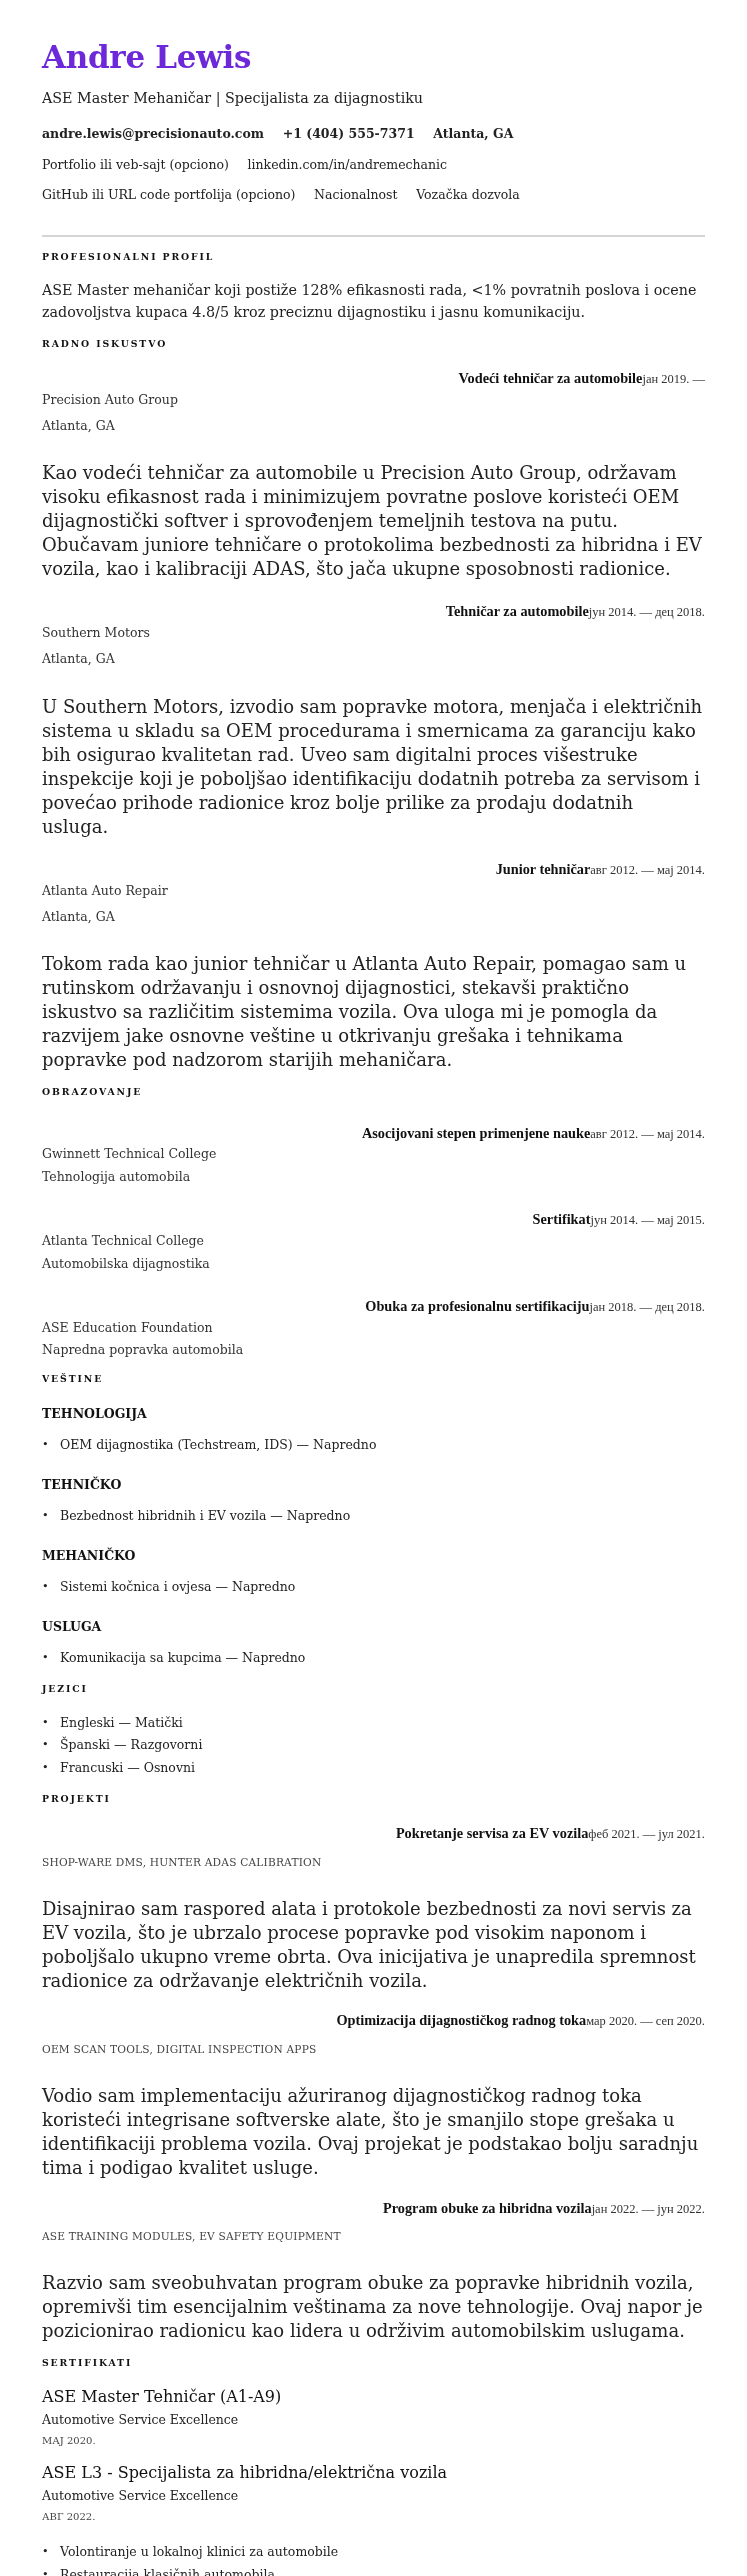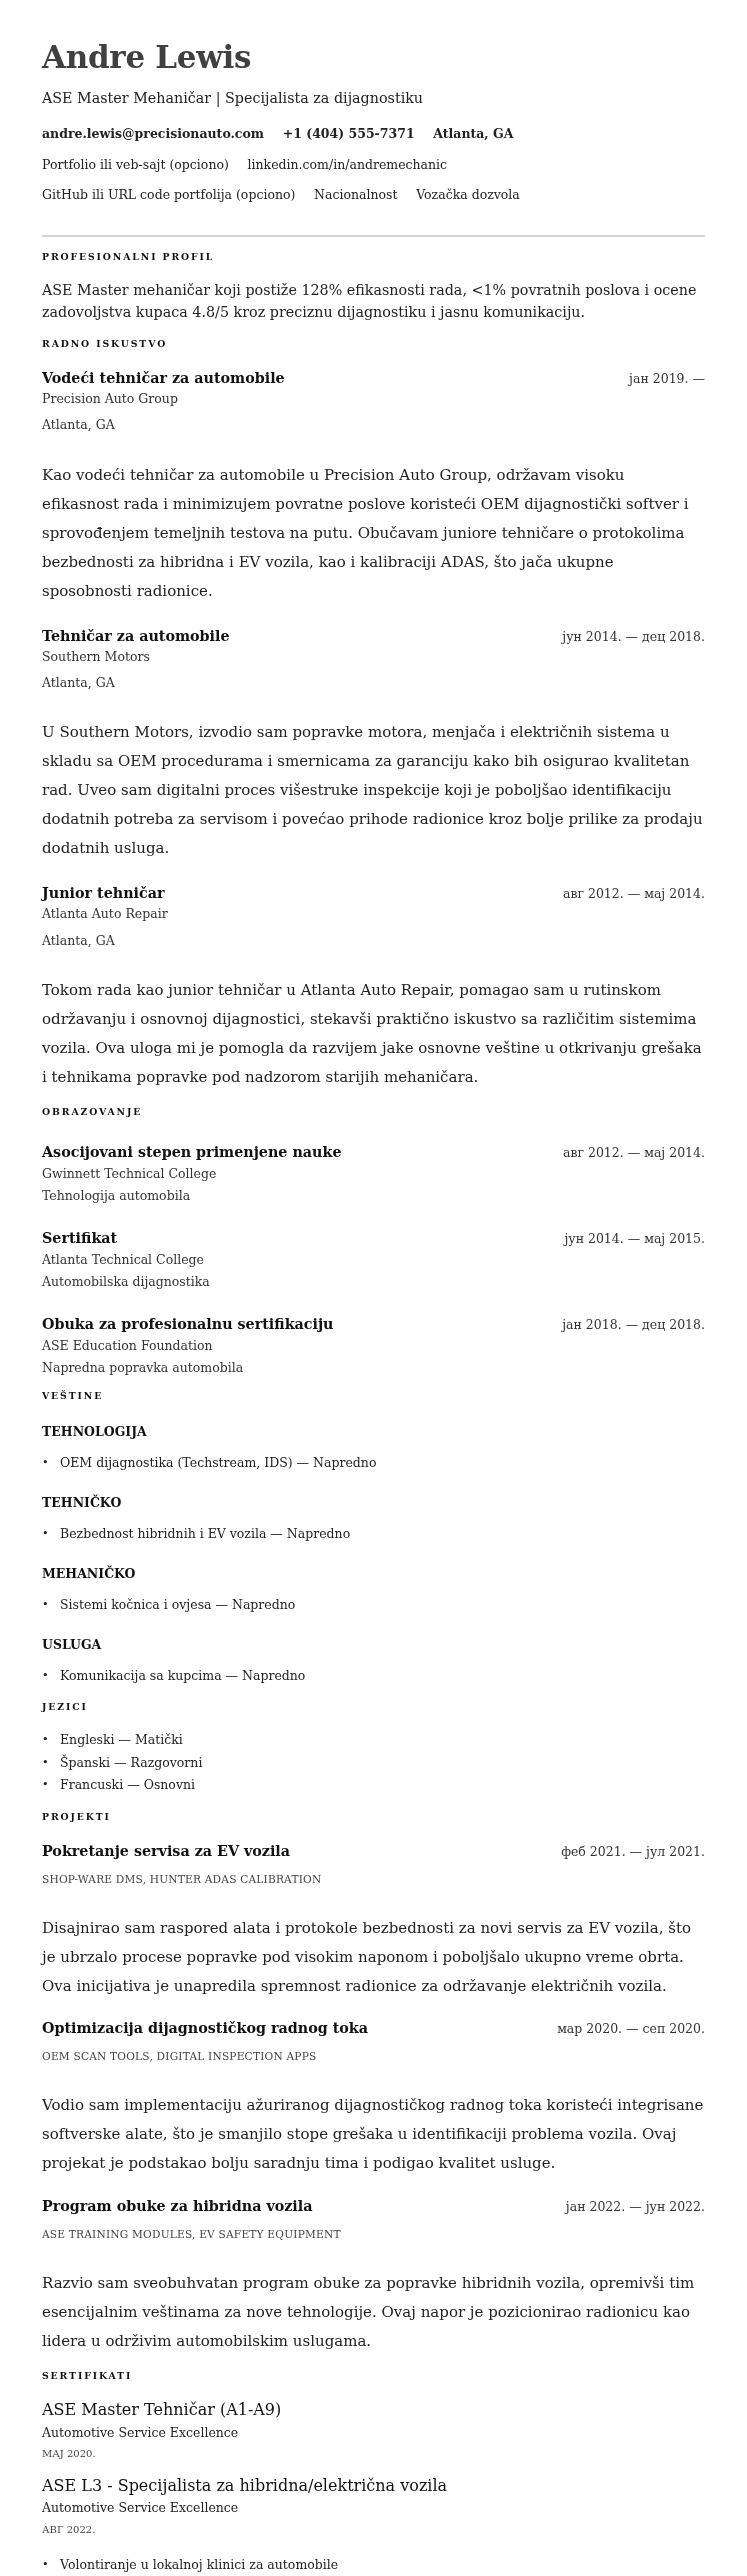--- a/index.html
+++ b/index.html
@@ -5,43 +5,43 @@
     * { box-sizing: border-box; margin: 0; padding: 0; }
     html, body { background: #ffffff; }
     body {
       width: 747px;
       font-family: "DejaVu Serif", "Liberation Serif", serif;
       color: #1a1a1a;
     }
     .page { padding: 39px 42px 37px 42px; }
 
     
-    .name { font-size: 31px; font-weight: bold; line-height: 37px; color: #404040; letter-spacing: -0.3px; }
+    .name { font-size: 31px; font-weight: bold; line-height: 37px; color: #6d28d9; letter-spacing: -0.3px; }
     .headline { font-size: 14.3px; line-height: 18.7px; margin-top: 12.5px; color: #222; }
     .contact-row { font-size: 12.5px; line-height: 17.4px; color: #222; display: flex; gap: 18.7px; }
     .contact-row.r1 { margin-top: 18px; font-weight: bold; }
     .contact-row.r2 { margin-top: 13px; }
     .contact-row.r3 { margin-top: 13px; }
     .divider { height: 1.9px; background: #d4d4d4; margin-top: 32px; }
 
     
     .section { margin-top: 14px; }
     .section-title { font-size: 9.3px; font-weight: bold; letter-spacing: 1.9px; text-transform: uppercase; color: #111; line-height: 12.5px; }
 
     .summary { font-size: 14.3px; line-height: 22.4px; margin-top: 15px; color: #222; }
 
     
     .entry { margin-top: 21px; }
     .entry:first-of-type { margin-top: 18.7px; }
-    .entry-head { display: flex; justify-content: space-between; align-items: baseline; }
+    .entry-head { display: flex; justify-content: flex-end; align-items: baseline; font-family: Liberation Serif, serif; }
     .entry-title { font-size: 14.3px; font-weight: bold; color: #111; line-height: 18.7px; }
     .entry-date { font-size: 12.5px; color: #333; line-height: 17.4px; }
     .entry-sub { font-size: 12.5px; color: #333; line-height: 17.4px; margin-top: 2.5px; }
     .entry-sub2 { font-size: 12.5px; color: #333; line-height: 17.4px; margin-top: 8.7px; }
-    .entry-desc { font-size: 15px; color: #222; line-height: 29px; margin-top: 27px; }
+    .entry-desc { font-size: 18px; color: #222; line-height: 24px; margin-top: 27px; }
 
     .edu .entry { margin-top: 25px; }
     .edu .entry-sub2 { margin-top: 5px; }
 
     .tools { font-size: 10.6px; color: #444; letter-spacing: 0.2px; margin-top: 11.2px; line-height: 15px; }
     .proj .entry-desc { margin-top: 27px; }
     .proj .entry { margin-top: 18.7px; }
 
     
     .skill-group { margin-top: 20px; }

